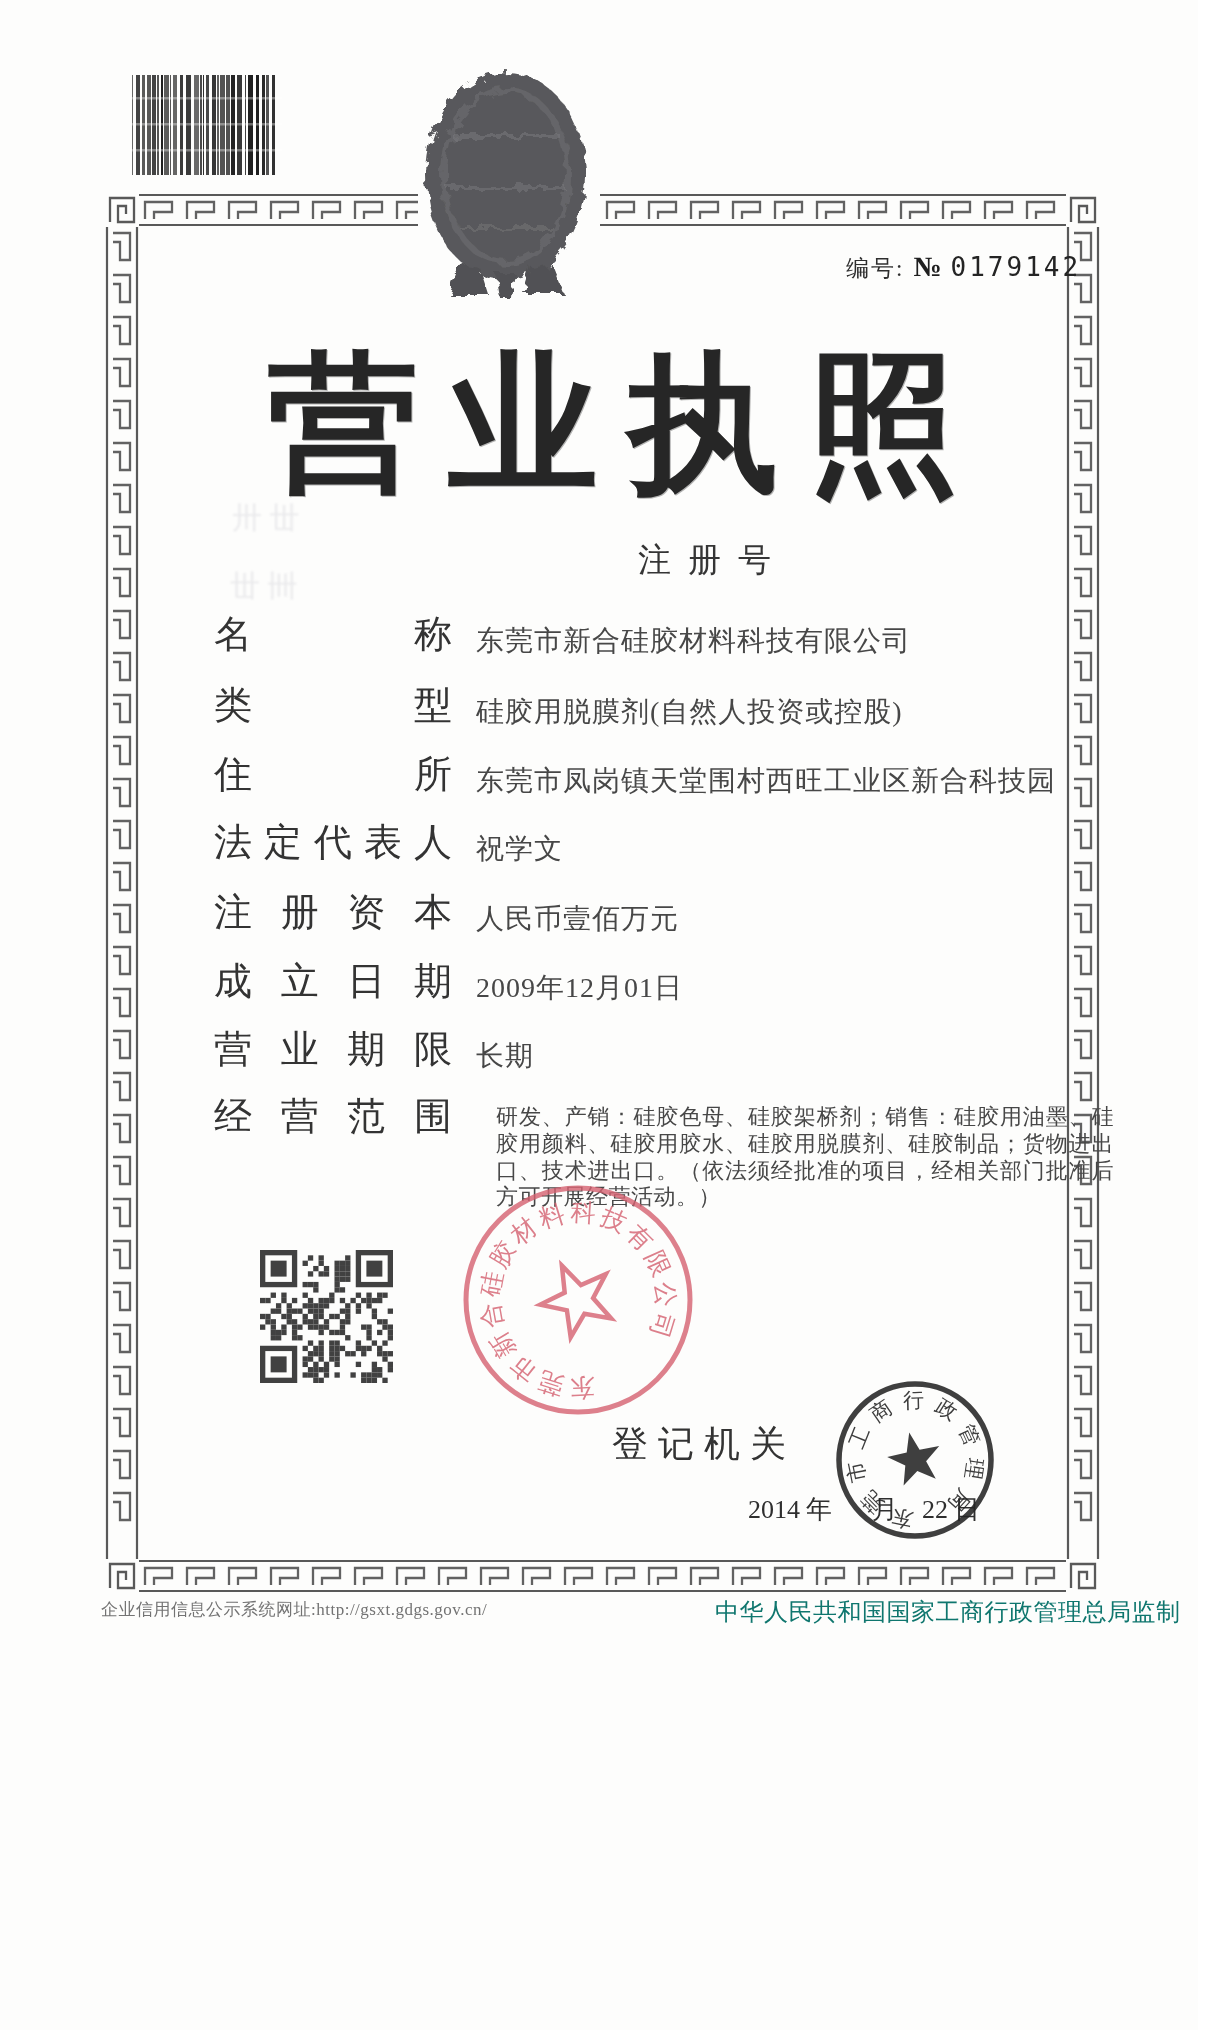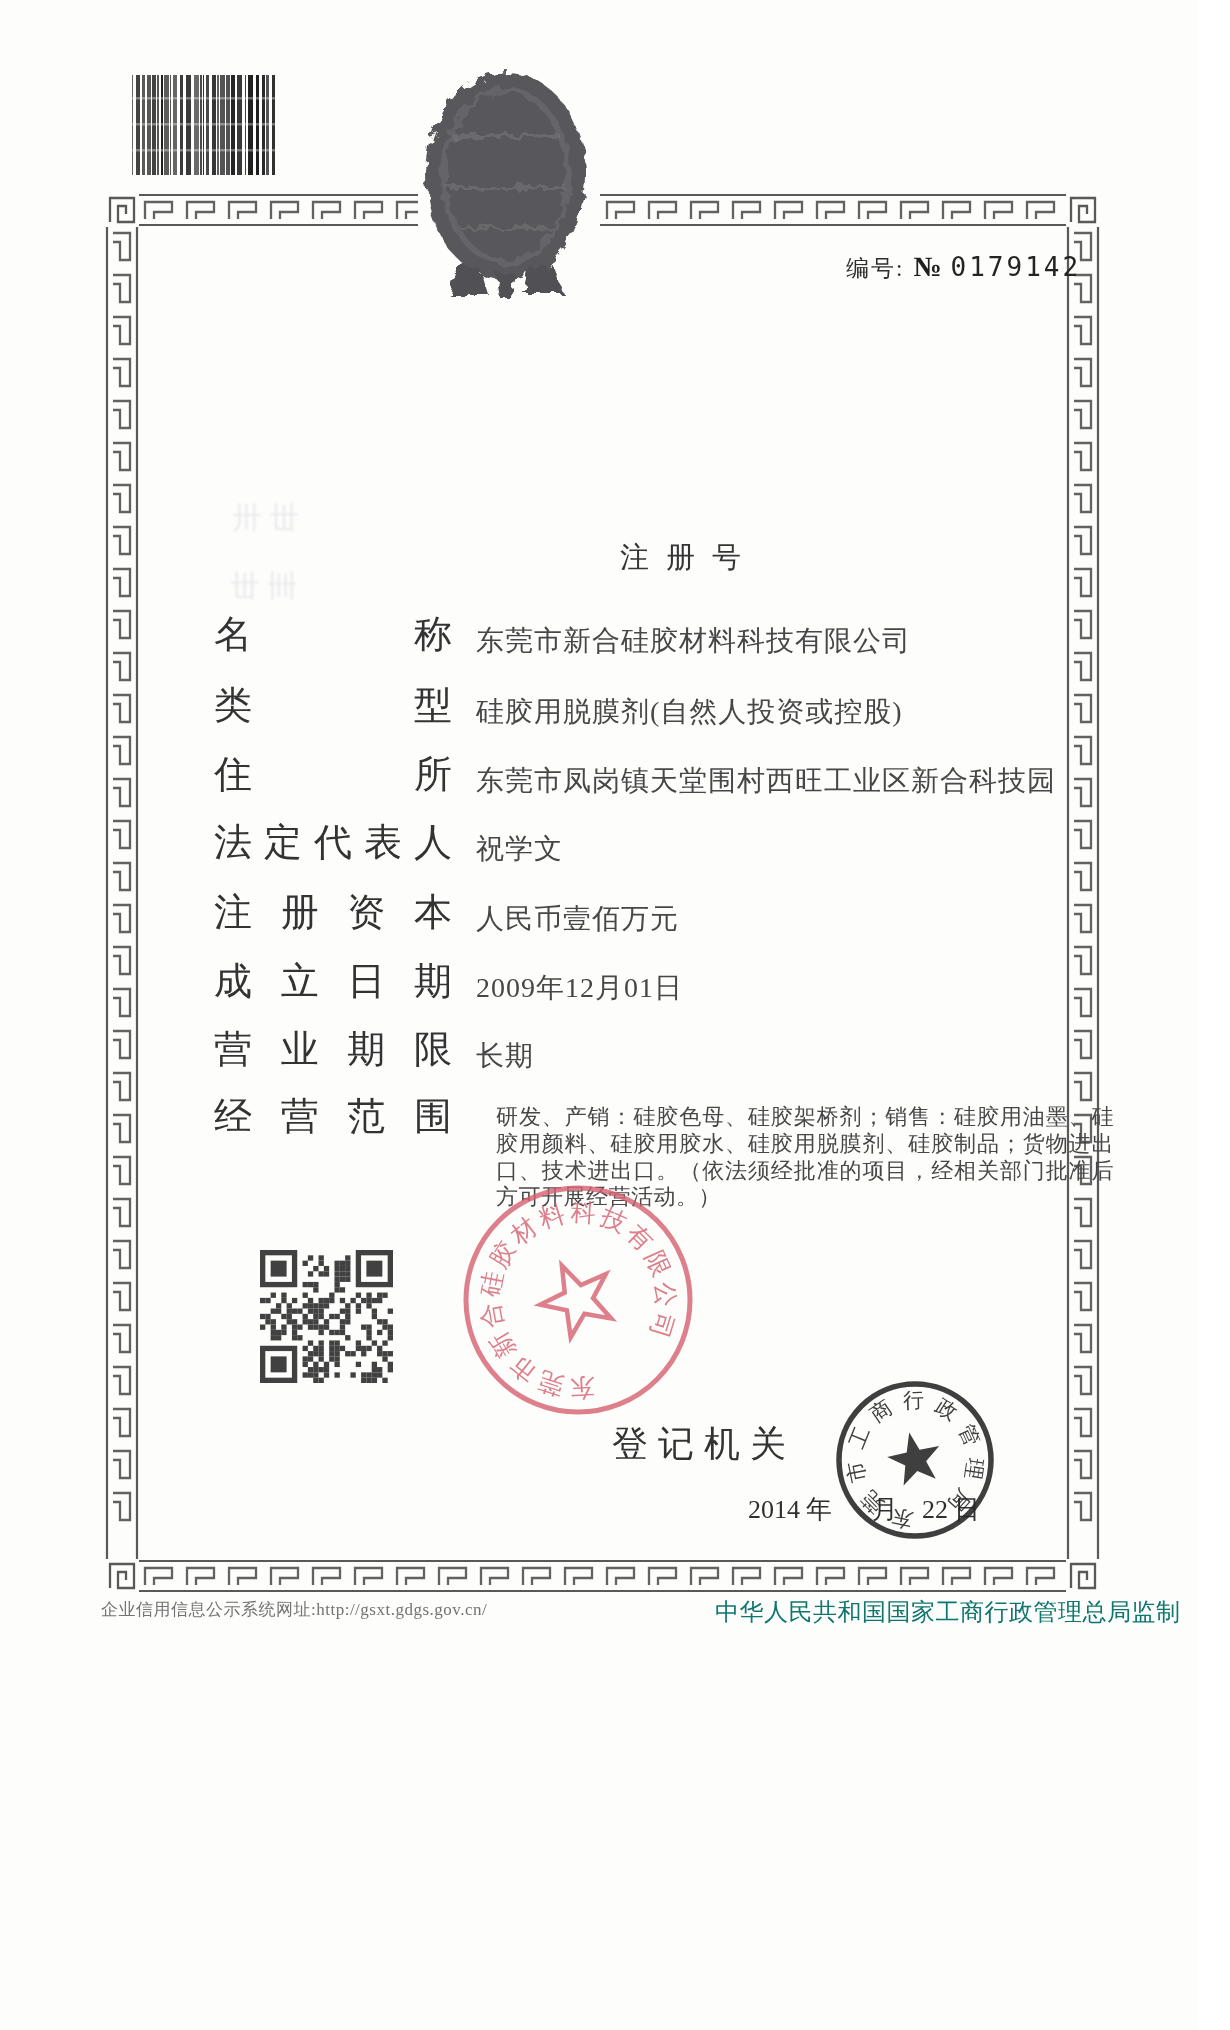--- a/index.html
+++ b/index.html
@@ -19,21 +19,21 @@
   .serial-number{font-size:26px;font-family:"DejaVu Sans Mono", monospace;letter-spacing:3px;color:#242424;}
   .doc-title{
     position:absolute;left:268px;top:348px;
     font-family:"Liberation Sans", sans-serif;
     font-size:150px;line-height:1.0;font-weight:900;
     letter-spacing:30px;color:#262626;
     text-shadow:1px 1px 0 rgba(40,40,40,.35);
     white-space:nowrap;
   }
   .regno-line{position:absolute;left:620px;top:538px;display:flex;align-items:baseline;}
-  .regno-label{font-size:29px;letter-spacing:17px;color:#353535;}
+  .regno-label{font-size:33px;letter-spacing:17px;color:#353535;margin-left:18px;}
   .regno-value{font-size:36px;letter-spacing:1px;color:#2d2d2d;margin-left:8px;}
   
   .field-row{position:absolute;left:0;top:0;width:1230px;}
   .field-label{position:absolute;left:214px;width:238px;display:flex;justify-content:space-between;
     font-size:38px;color:#333;line-height:1.05;}
   .field-value{position:absolute;left:476px;top:7px;font-size:28px;color:#474747;letter-spacing:1px;white-space:nowrap;}
   .field-value.scope{white-space:normal;width:618px;font-size:22px;line-height:1.22;letter-spacing:.5px;text-align:justify;margin-left:20px;}
   
   .registry-label{position:absolute;left:612px;top:1420px;font-size:36px;letter-spacing:10px;color:#333;white-space:nowrap;}
   .date-line{position:absolute;left:748px;top:1492px;font-size:26px;color:#2f2f2f;white-space:nowrap;}
@@ -141,20 +141,21 @@
       <path d="M74,206 H94 L90,230 H78 Z" fill="#515154"></path>
     </g>
   </svg>
 
   <div class="serial-line">
     <span class="serial-label">编号:</span>
     <span class="serial-symbol">№</span>
     <span class="serial-number">0179142</span>
   </div>
 
+  <div class="doc-title">营业执照</div>
 
   <div class="regno-line">
     <span class="regno-label">注册号</span>
   </div>
 
   <div id="fields">
       <div class="field-row" style="top: 615px;">
         <div class="field-label">
           <span>名</span>
           <span>称</span>

